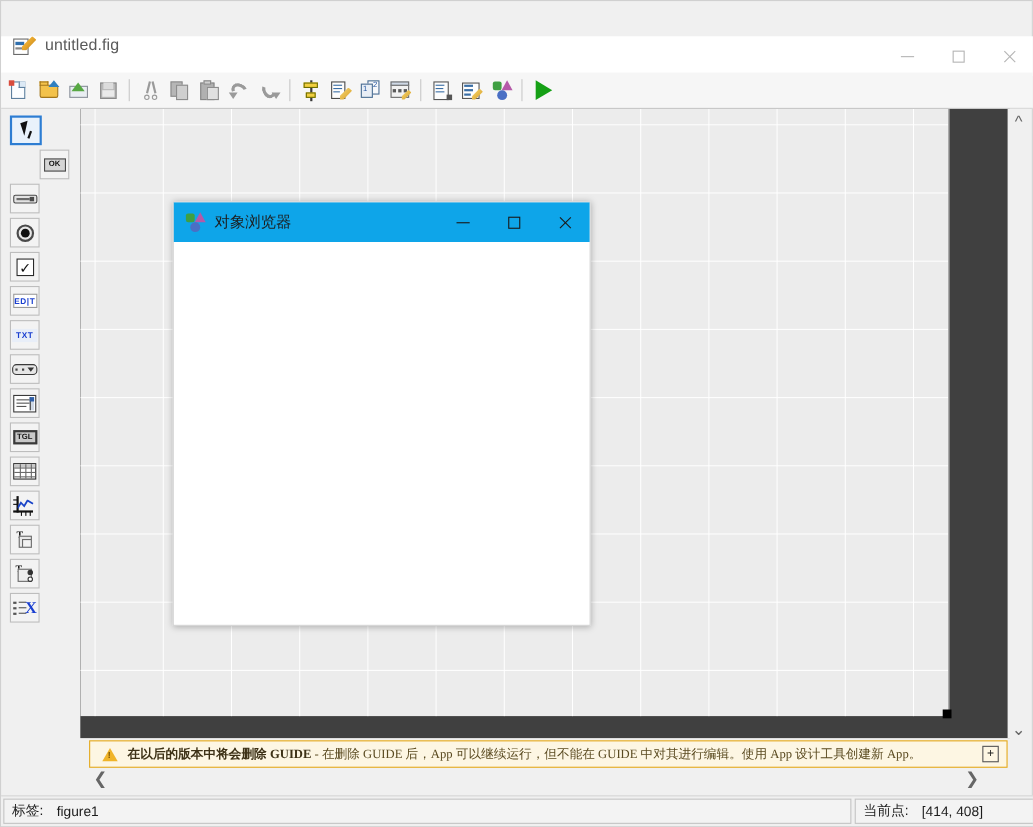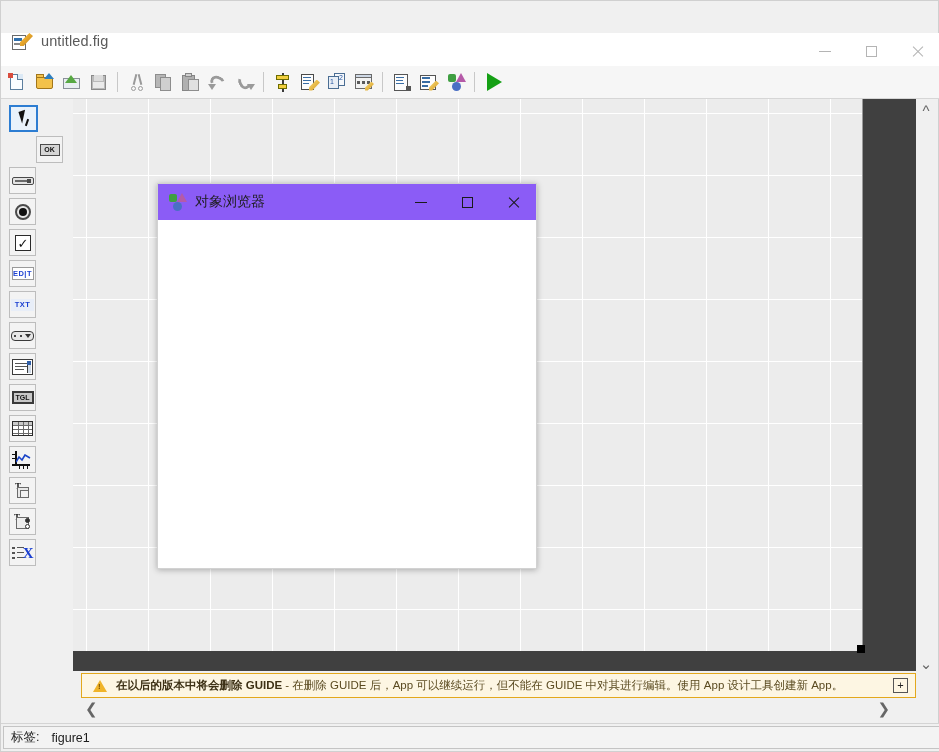--- a/index.html
+++ b/index.html
@@ -273,21 +273,21 @@
   #warn-icon {
     margin-left: 11px; width: 0; height: 0;
     border-left: 7px solid transparent; border-right: 7px solid transparent;
     border-bottom: 12px solid #f0b429; position: relative;
   }
   #warn-icon:after {
     content: "!"; position: absolute; left: -2px; top: 3px;
     font-size: 8px; font-weight: bold; color: #7a5200; line-height: 8px;
   }
   #banner-text {
-    margin-left: 9px; font-size: 11.5px; color: #5a4a20; white-space: nowrap;
+    margin-left: 9px; font-size: 11.5px; color: #5a4a20; white-space: nowrap; font-family: Liberation Serif, serif;
   }
   #banner-text b { font-weight: bold; color: #3d3116; }
   #banner-expand {
     position: absolute; right: 7px; width: 15px; height: 15px;
     border: 1px solid #555; display: flex; align-items: center; justify-content: center;
     font-size: 11px; color: #222; line-height: 1; background: #fdf6e3;
   }
 
   
   #statusbar {
@@ -312,21 +312,21 @@
   }
 
   
   #objbrowser {
     position: absolute; left: 156px; top: 182px; width: 380px; height: 386px;
     background: #ffffff;
     box-shadow: 0 1px 6px rgba(0,0,0,0.28);
     border: 1px solid #d2d2d2;
   }
   #ob-titlebar {
-    height: 36px; display: flex; align-items: center; background: #8b5cf6;
+    height: 36px; display: flex; align-items: center; background: #0ea5e9;
   }
   #ob-icon { margin-left: 9px; width: 20px; height: 18px; position: relative; }
   #ob-title { margin-left: 8px; font-size: 14px; color: #1d1d1d; }
   #ob-controls { position: absolute; right: 0; top: 0; display: flex; }
   .ob-wb { width: 46px; height: 36px; display:flex; align-items:center; justify-content:center; }
   .ob-line { width: 12px; height: 1px; background: #1a1a1a; }
   .ob-sq { width: 11px; height: 11px; border: 1px solid #1a1a1a; }
   .ob-x { position: relative; width: 13px; height: 13px; }
   .ob-x:before, .ob-x:after {
     content:""; position:absolute; left:0; top:6px; width:14px; height:1px; background:#1a1a1a;
@@ -668,20 +668,24 @@
       <b>在以后的版本中将会删除 GUIDE</b><span> - 在删除 GUIDE 后，App 可以继续运行，但不能在 GUIDE 中对其进行编辑。使用 App 设计工具创建新 App。</span>
     </div>
     <div id="banner-expand">+</div>
   </div>
 
   <div id="statusbar">
     <div class="sb-cell" id="sb-tag">
       <span class="sb-label">标签:</span>
       <span class="sb-val">figure1</span>
     </div>
+    <div class="sb-cell" id="sb-point">
+      <span class="sb-label">当前点:</span>
+      <span class="sb-val">[414, 408]</span>
+    </div>
   </div>
 
   <div id="objbrowser">
     <div id="ob-titlebar">
       <div id="ob-icon">
         <div class="objbr"></div>
           <div class="objbr2"></div>
           <div class="objbr3"></div>
       </div>
       <div id="ob-title">对象浏览器</div>

